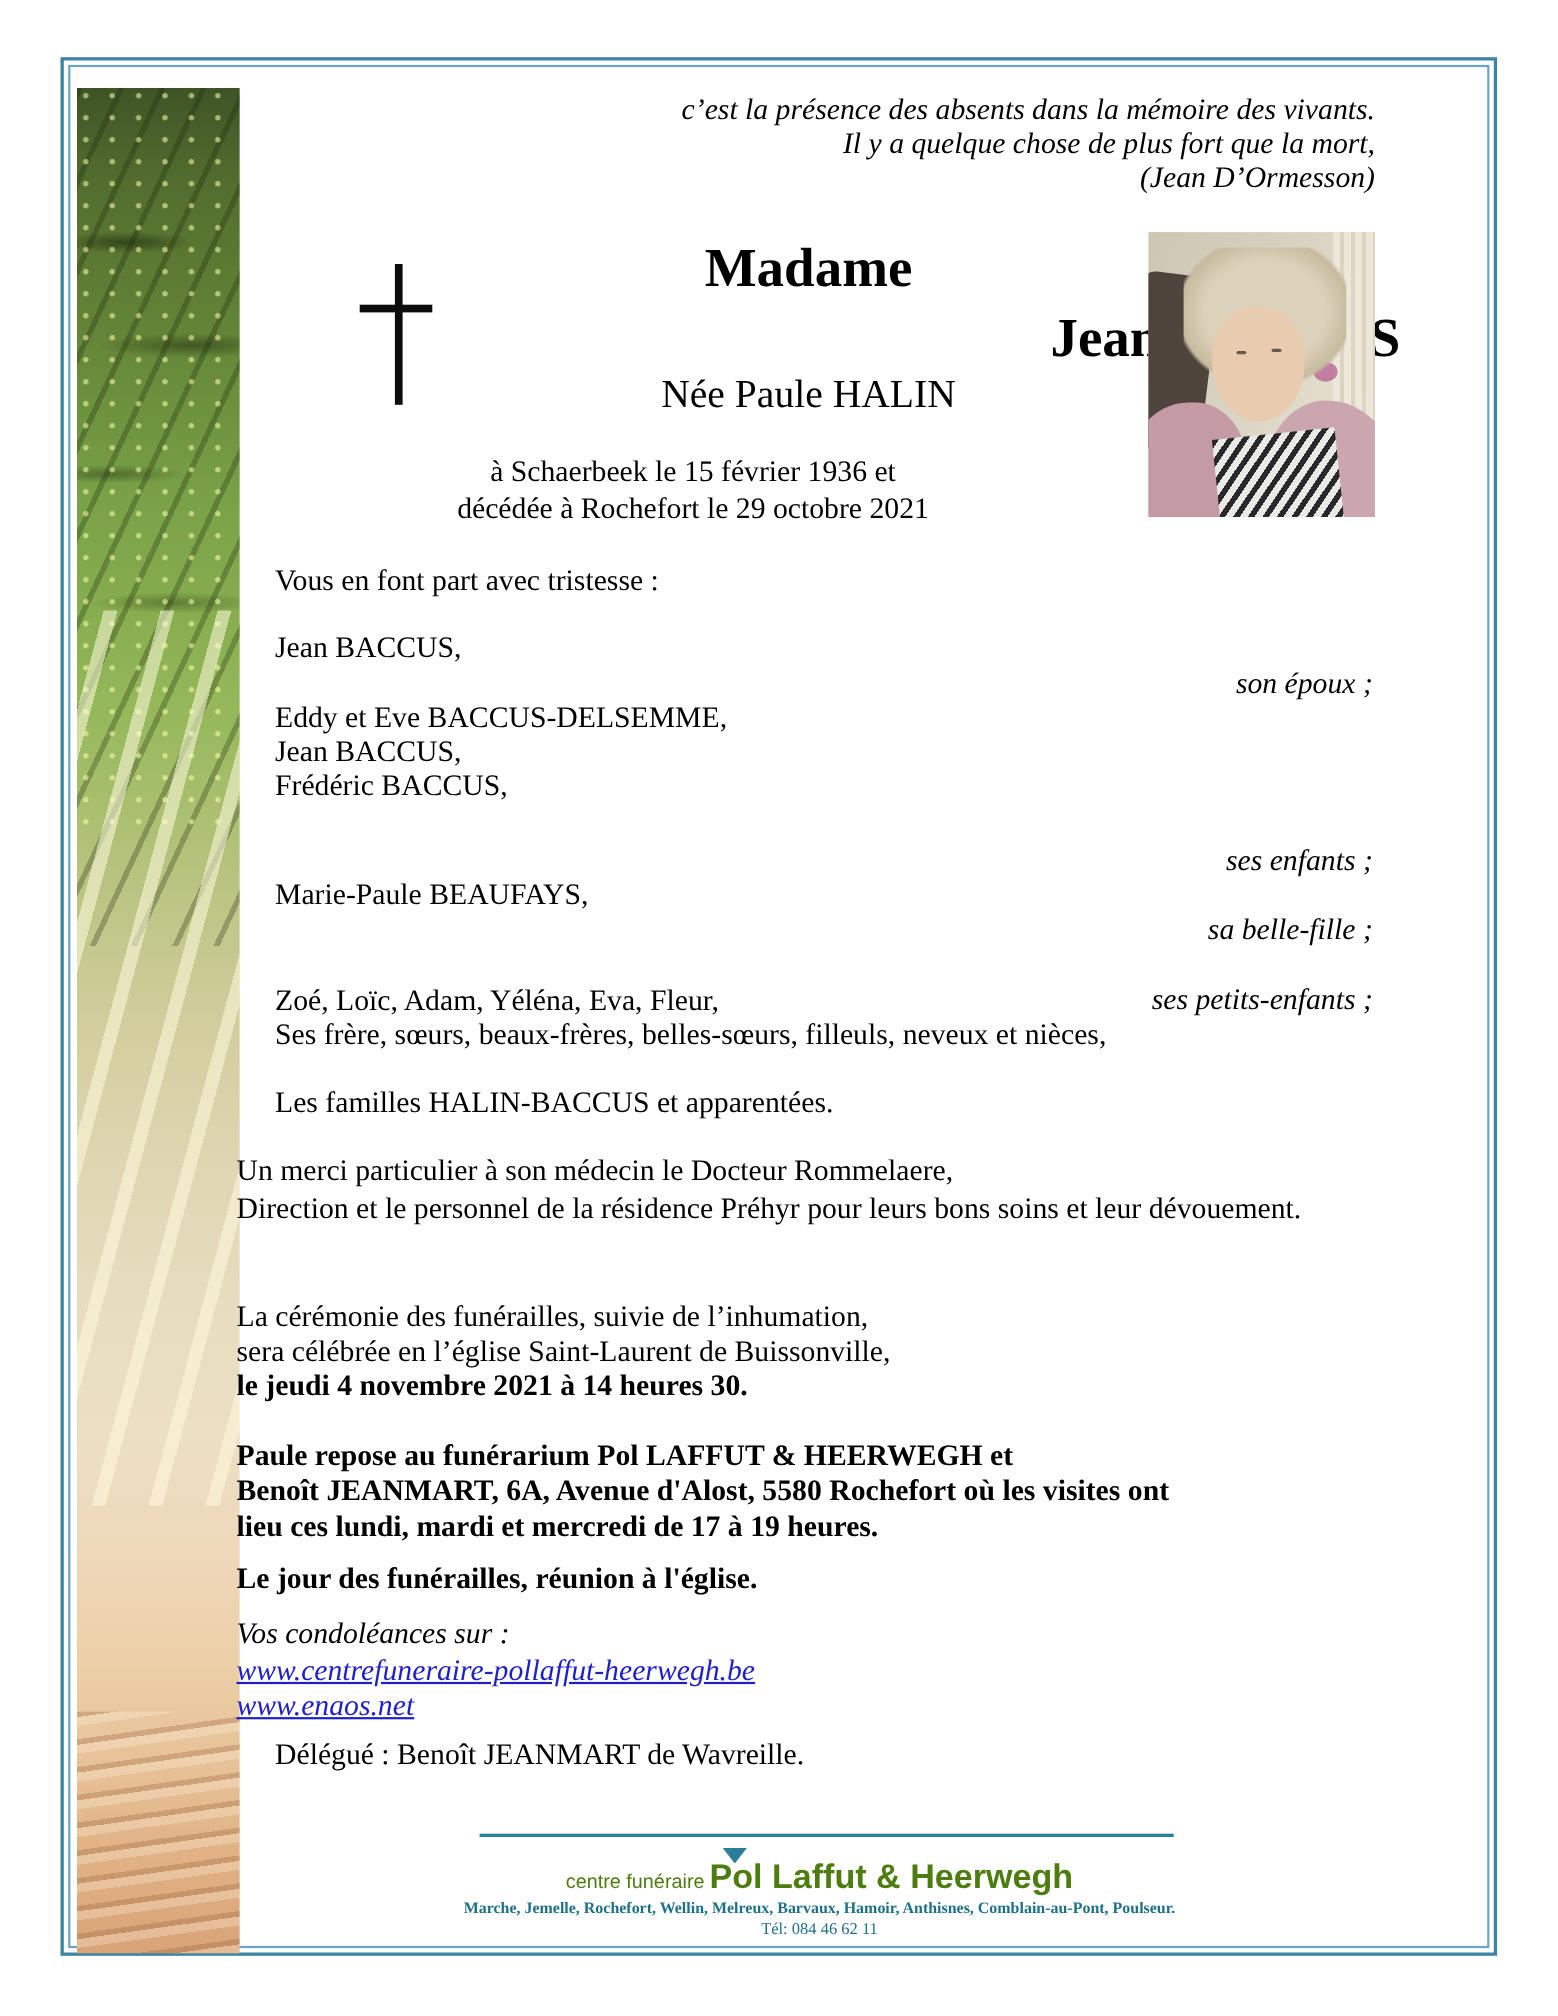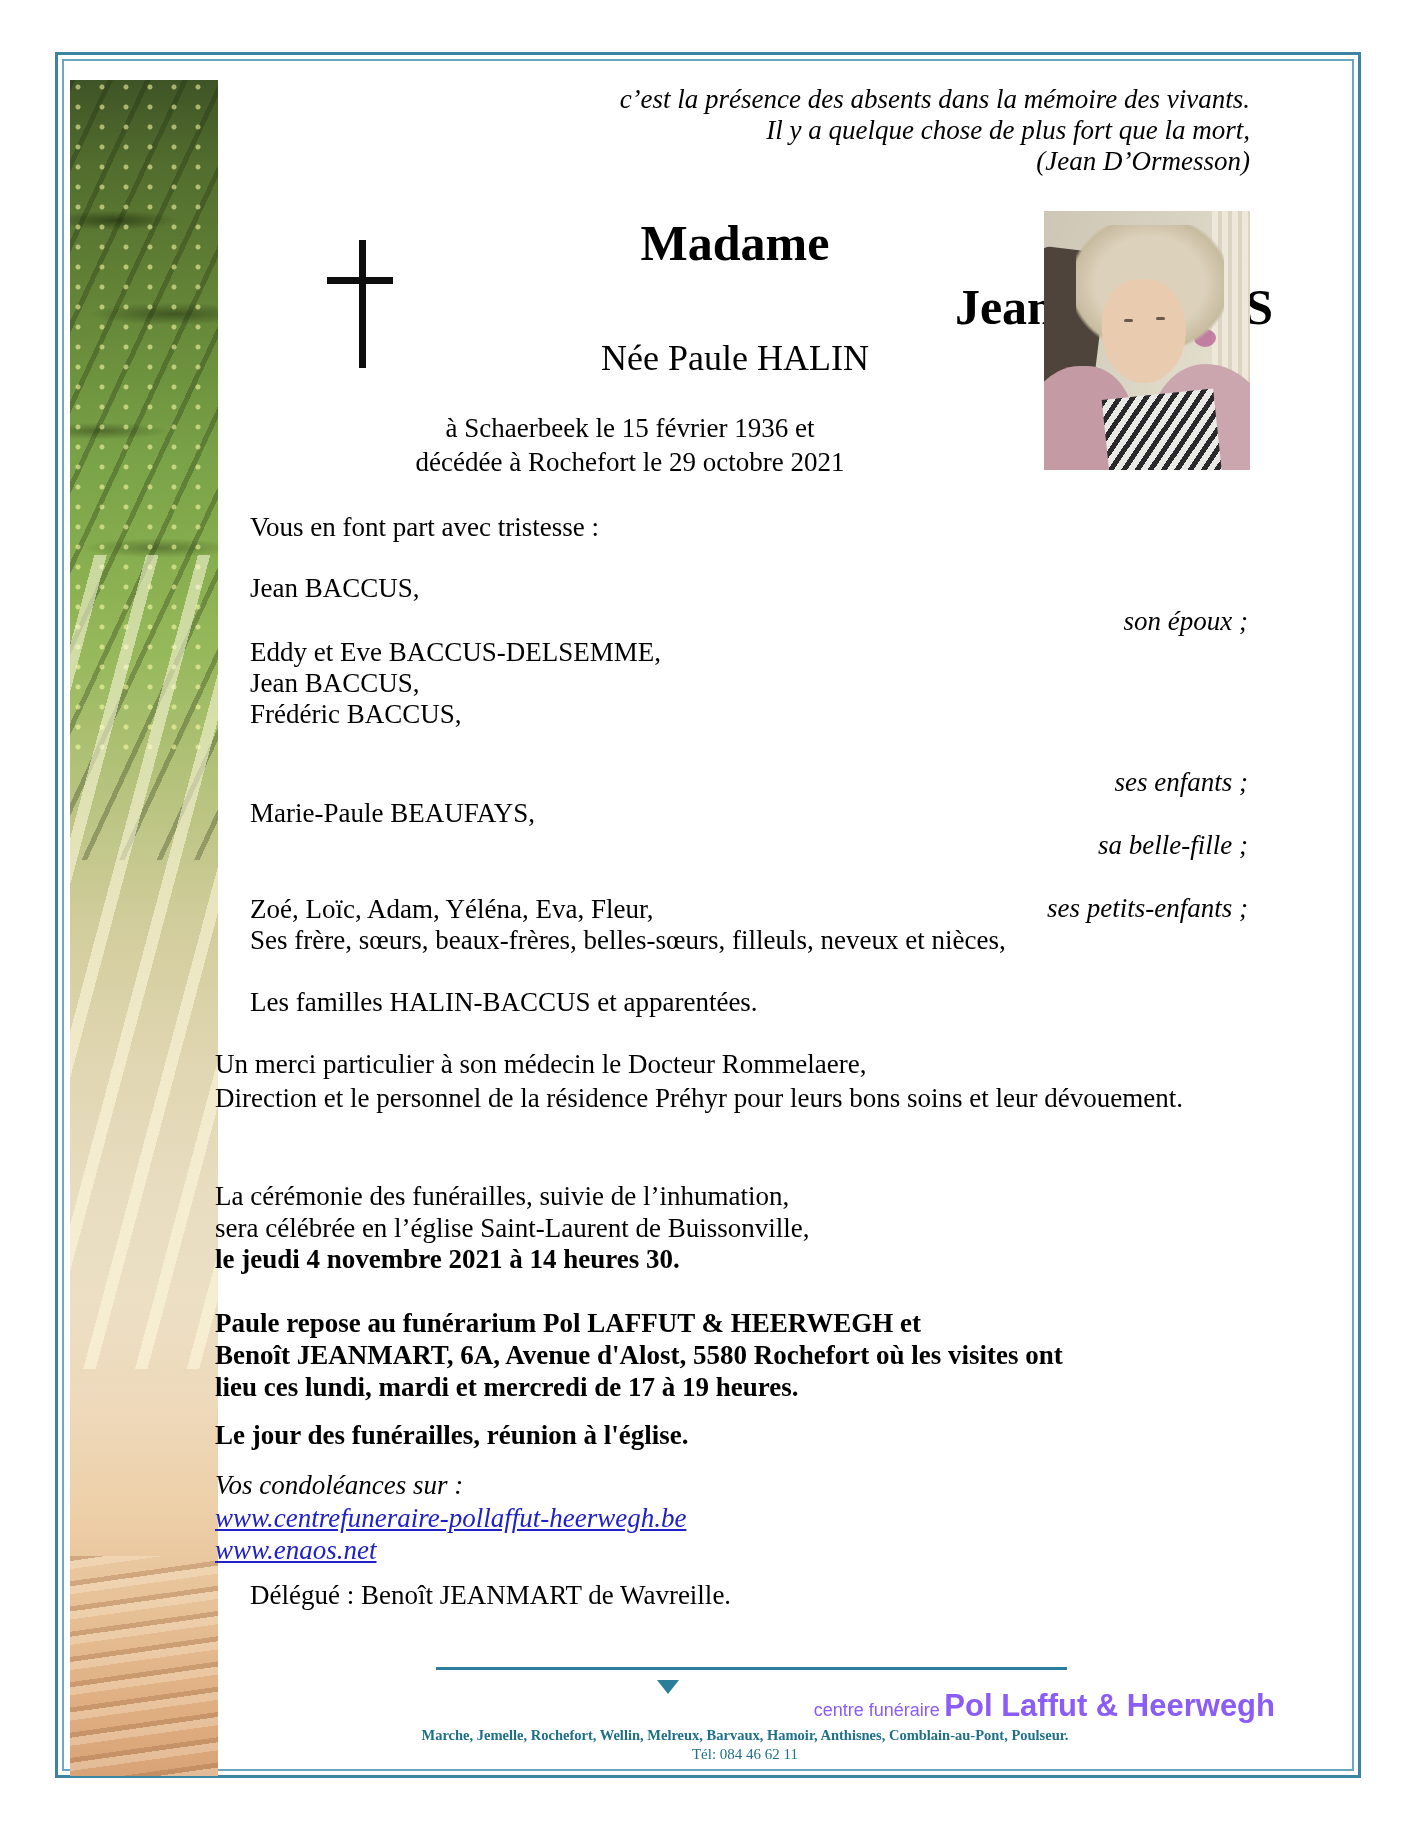--- a/index.html
+++ b/index.html
@@ -70,21 +70,21 @@
   .birth  { left:215px; width:830px; top:411px; text-align:center; line-height:34px; }
   .role { right:168px; text-align:right; font-style:italic; }
   .ctr { left:215px; width:1075px; text-align:left; }
   .bold { font-weight:bold; }
   .links a { color:#2020c8; text-decoration:underline; font-style:italic; cursor:pointer; }
 
   
   .foot-rule { left:436px; top:1667px; width:631px; height:3px; background:#2a7e99; }
   .foot-tri { left:657px; top:1680px; width:0; height:0;
     border-left:11px solid transparent; border-right:11px solid transparent; border-top:14px solid #2a7e99; }
-  .brand { left:215px; width:1060px; top:1686px; text-align:right; color:#8b5cf6;
+  .brand { left:215px; width:1060px; top:1686px; text-align:center; color:#4d7c0f;
     font-family:"Liberation Sans","DejaVu Sans",sans-serif; line-height:40px; }
   .brand .small { font-size:18px; }
   .brand .big { font-size:31px; font-weight:bold; letter-spacing:0px; }
   .cities { left:215px; width:1060px; top:1727px; text-align:center; color:#1e7089;
     font-size:14.5px; line-height:16px; font-weight:bold; }
   .tel { left:215px; width:1060px; top:1746px; text-align:center; color:#1e7089;
     font-size:15px; line-height:17px; font-weight:normal; }
 </style>
 </head>
 <body>

